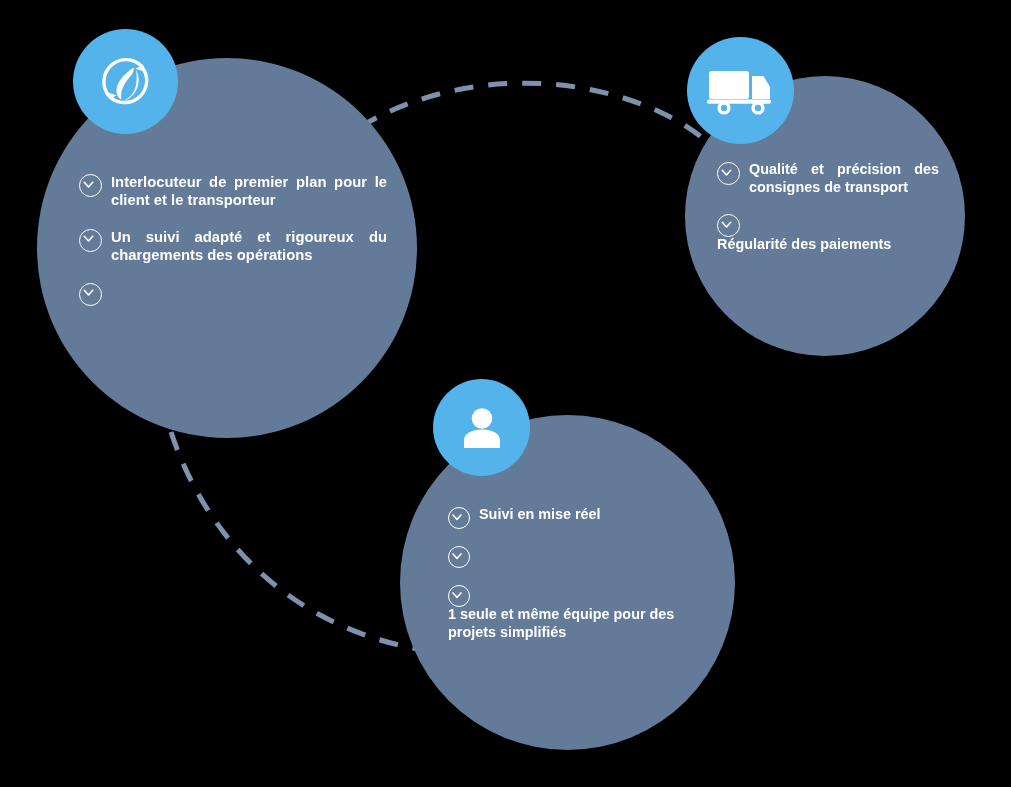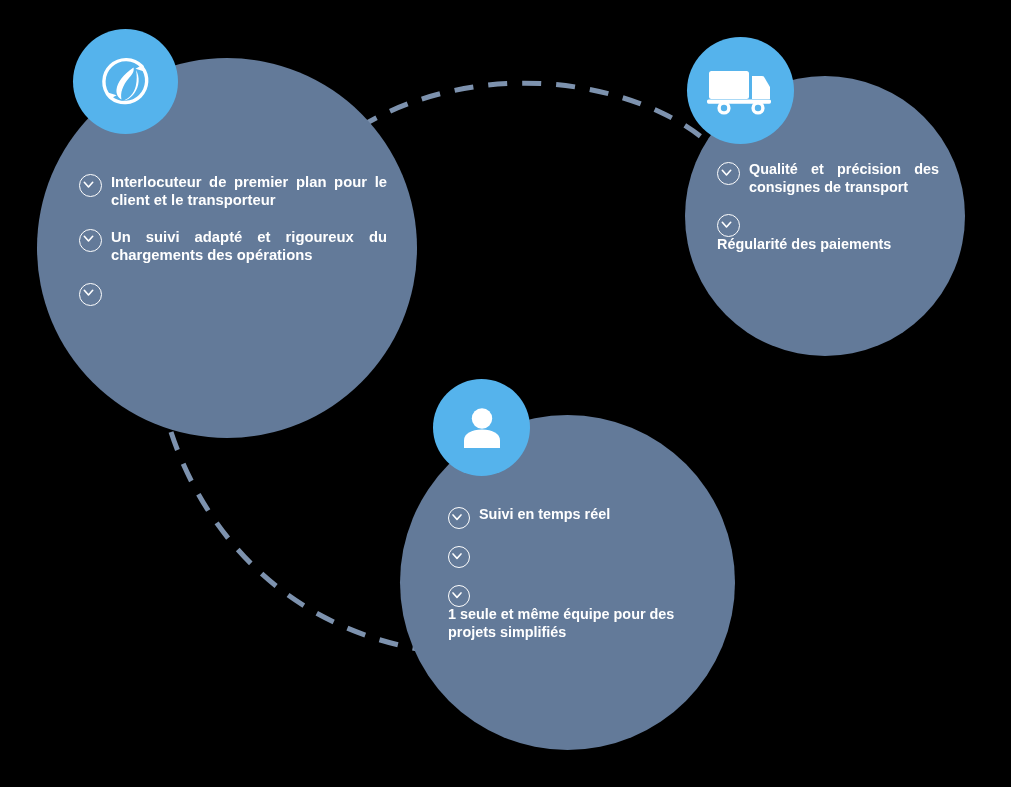--- a/index.html
+++ b/index.html
@@ -134,21 +134,21 @@
 
   <div class="bubble" id="bubble-bottom">
     <div class="list">
 
       <div class="item">
         <span class="chev">
           <svg viewBox="0 0 21 21">
               <path d="M6.3 8.3 L10.5 13 L14.7 8.3" fill="none" stroke="#ffffff" stroke-width="1.6" stroke-linecap="round" stroke-linejoin="round"></path>
             </svg>
         </span>
-        <span class="txt">Suivi en temps réel</span>
+        <span class="txt">Suivi en mise réel</span>
       </div>
 
 
       <div class="item">
         <span class="chev">
           <svg viewBox="0 0 21 21">
               <path d="M6.3 8.3 L10.5 13 L14.7 8.3" fill="none" stroke="#ffffff" stroke-width="1.6" stroke-linecap="round" stroke-linejoin="round"></path>
             </svg>
         </span>
       </div>

